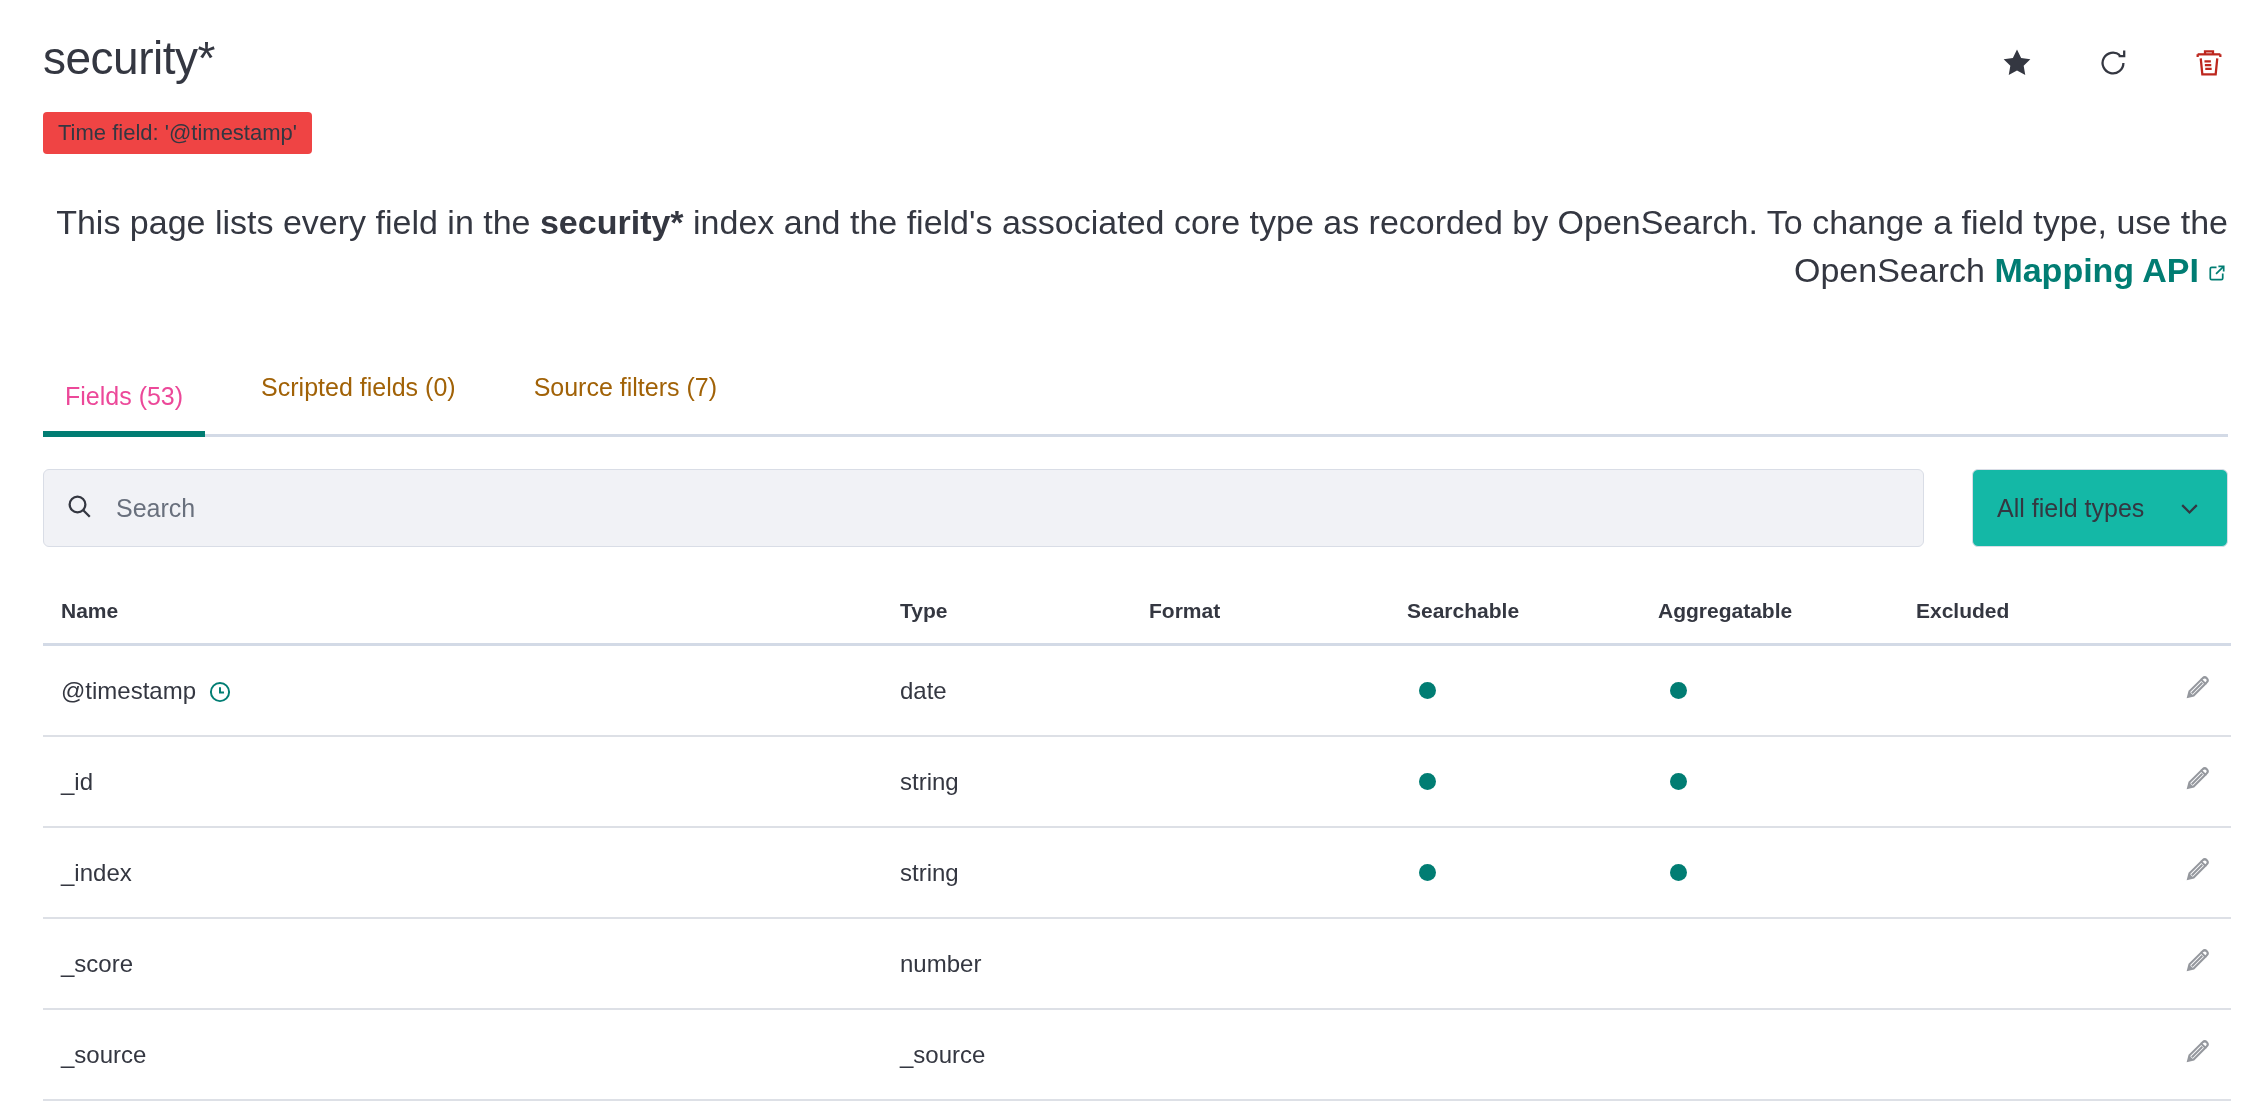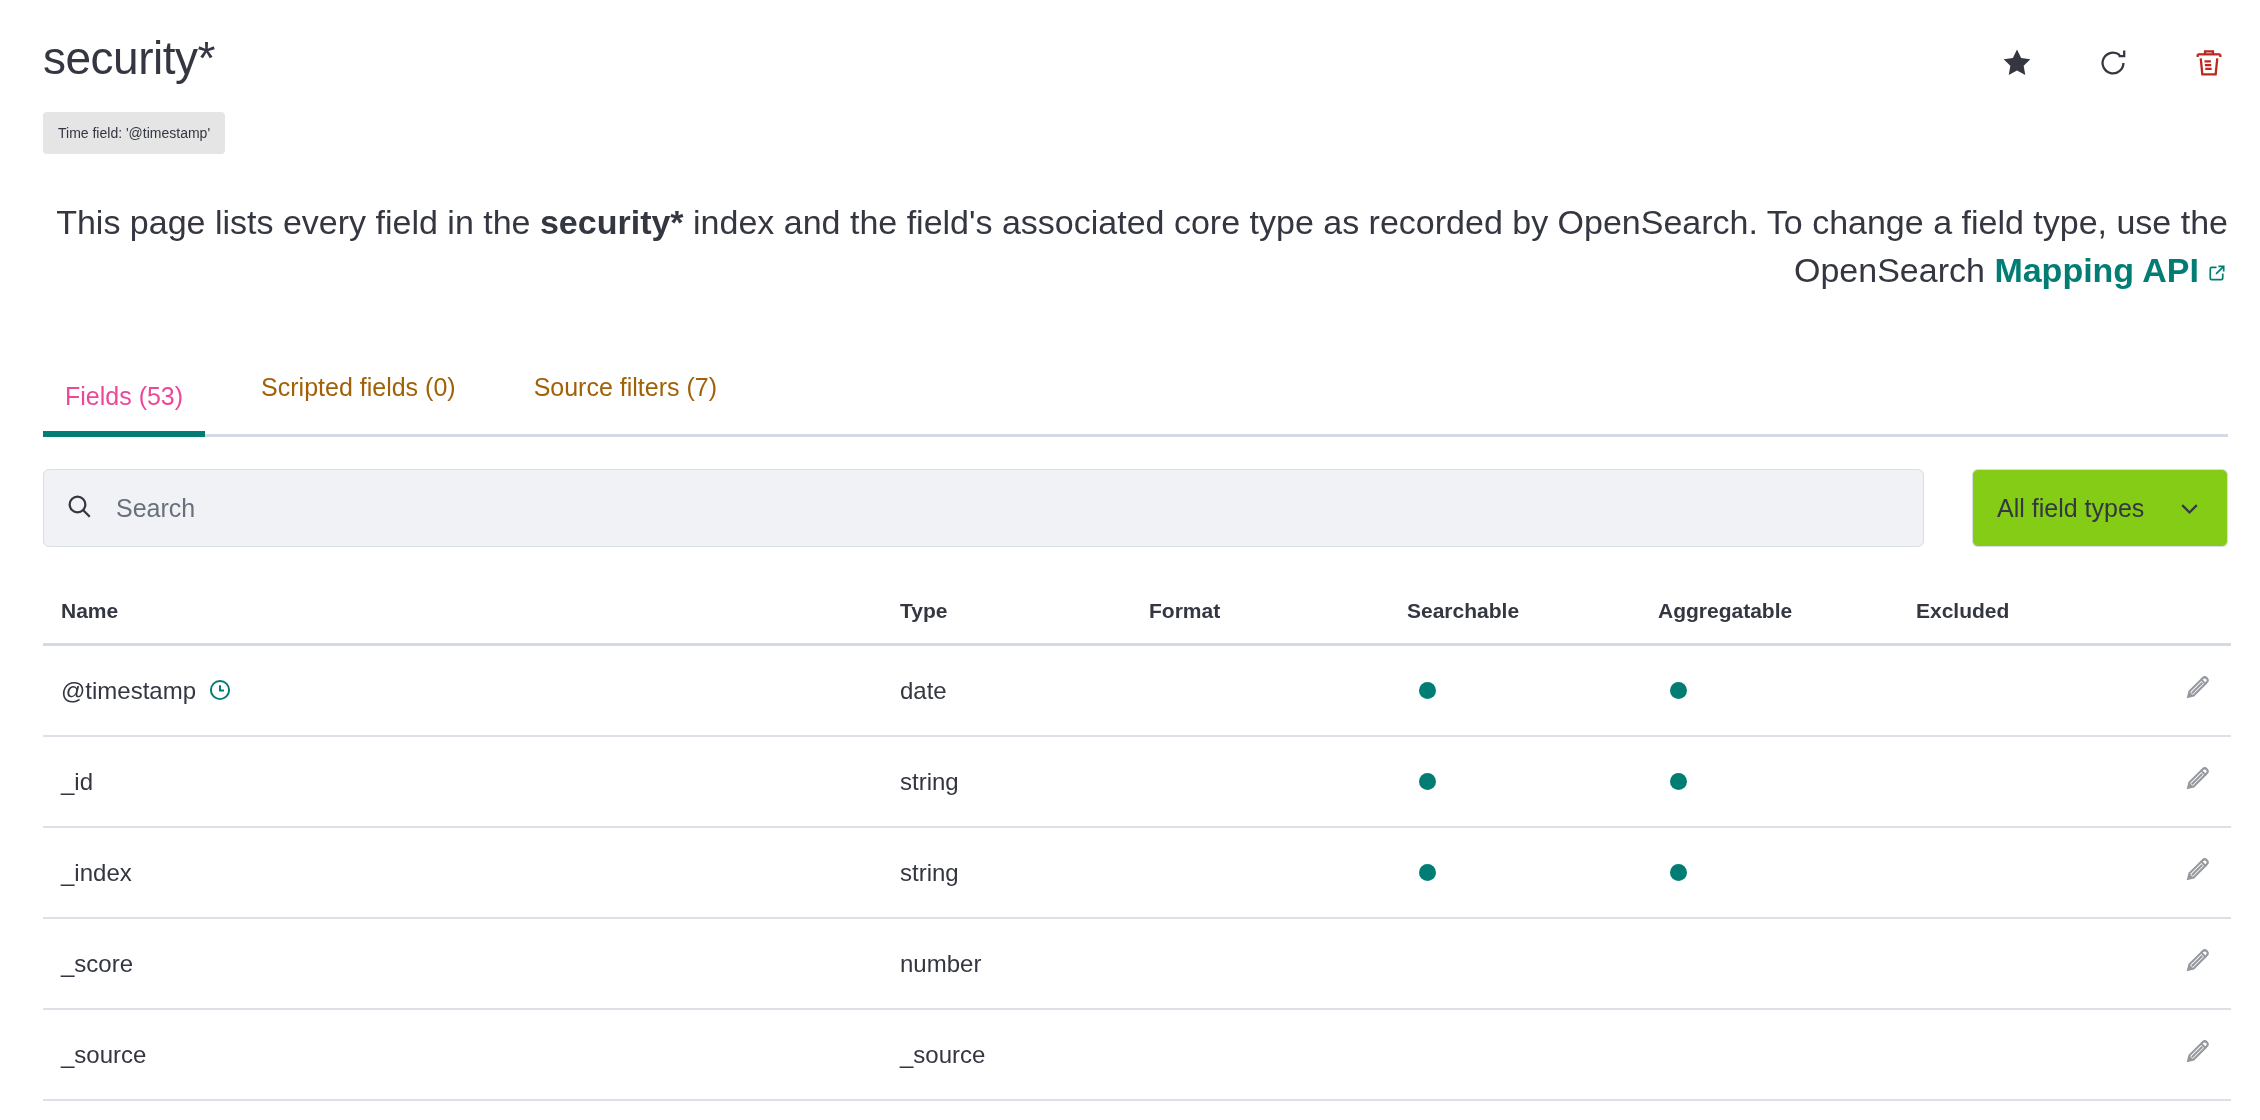--- a/index.html
+++ b/index.html
@@ -14,22 +14,22 @@
   .page { padding: 0 32px 0 43px; width: 2260px; }
 
   
   .page-header { display: flex; justify-content: space-between; align-items: flex-start; margin-top: 30px; }
   h1.title {
     margin: 0; font-size: 46px; font-weight: 400; letter-spacing: -0.5px;
     color: #343741; line-height: 56px;
   }
   .badge {
     display: inline-block; margin-top: 26px;
-    background: #e5e5e5; color: #343741;
-    font-size: 14px; line-height: 24px;
+    background: #ef4444; color: #343741;
+    font-size: 22px; line-height: 24px;
     padding: 9px 15px; border-radius: 4px;
   }
   .actions { display: flex; gap: 62px; margin-top: 16px; padding-right: 2px; }
   .icon-btn { background: none; border: none; padding: 0; cursor: pointer; width: 34px; height: 34px; display: flex; align-items: center; justify-content: center; }
 
   
   .description {
     margin: 44px 0 0 0; max-width: 2190px;
     font-size: 34px; line-height: 48px; color: #343741; text-align: right;
   }
@@ -57,21 +57,21 @@
     background: #F1F2F6; border: 1px solid #D9DDE6; border-radius: 6px;
     display: flex; align-items: center; padding: 0 22px; gap: 18px;
   }
   .search-box input {
     flex: 1; border: none; background: transparent; outline: none;
     font-family: inherit; font-size: 25px; color: #343741;
   }
   .search-box input::placeholder { color: #69707D; }
   .type-select {
     width: 256px; height: 78px;
-    background: #84cc16; border: 1px solid #D9DDE6; border-radius: 6px;
+    background: #14b8a6; border: 1px solid #D9DDE6; border-radius: 6px;
     display: flex; align-items: center; justify-content: space-between;
     padding: 0 24px; cursor: pointer;
     font-family: inherit; font-size: 25px; color: #343741;
   }
 
   
   table.fields { width: 100%; margin-top: 42px; border-collapse: collapse; table-layout: fixed; }
   th {
     text-align: left; font-size: 21px; font-weight: 700; color: #343741;
     padding: 10px 0 20px 18px; border-bottom: 3px solid #D3DAE6;
@@ -79,21 +79,21 @@
   td {
     font-size: 24px; color: #343741;
     padding: 26px 0 26px 18px; border-bottom: 2px solid #DDE0E6;
     vertical-align: middle;
   }
   td.edit-cell, th.edit-col { text-align: right; padding-right: 18px; }
   .dot {
     display: inline-block; width: 17px; height: 17px; border-radius: 50%;
     background: #017D73; margin-left: 12px;
   }
-  .name-cell-inner { display: flex; align-items: flex-start; gap: 11px; }
+  .name-cell-inner { display: flex; align-items: flex-end; gap: 11px; }
   .pencil-btn { background: none; border: none; padding: 0; cursor: pointer; }
 </style>
 </head>
 <body>
 
 <div class="page">
 
   <div class="page-header">
     <div>
       <h1 class="title">security*</h1>

